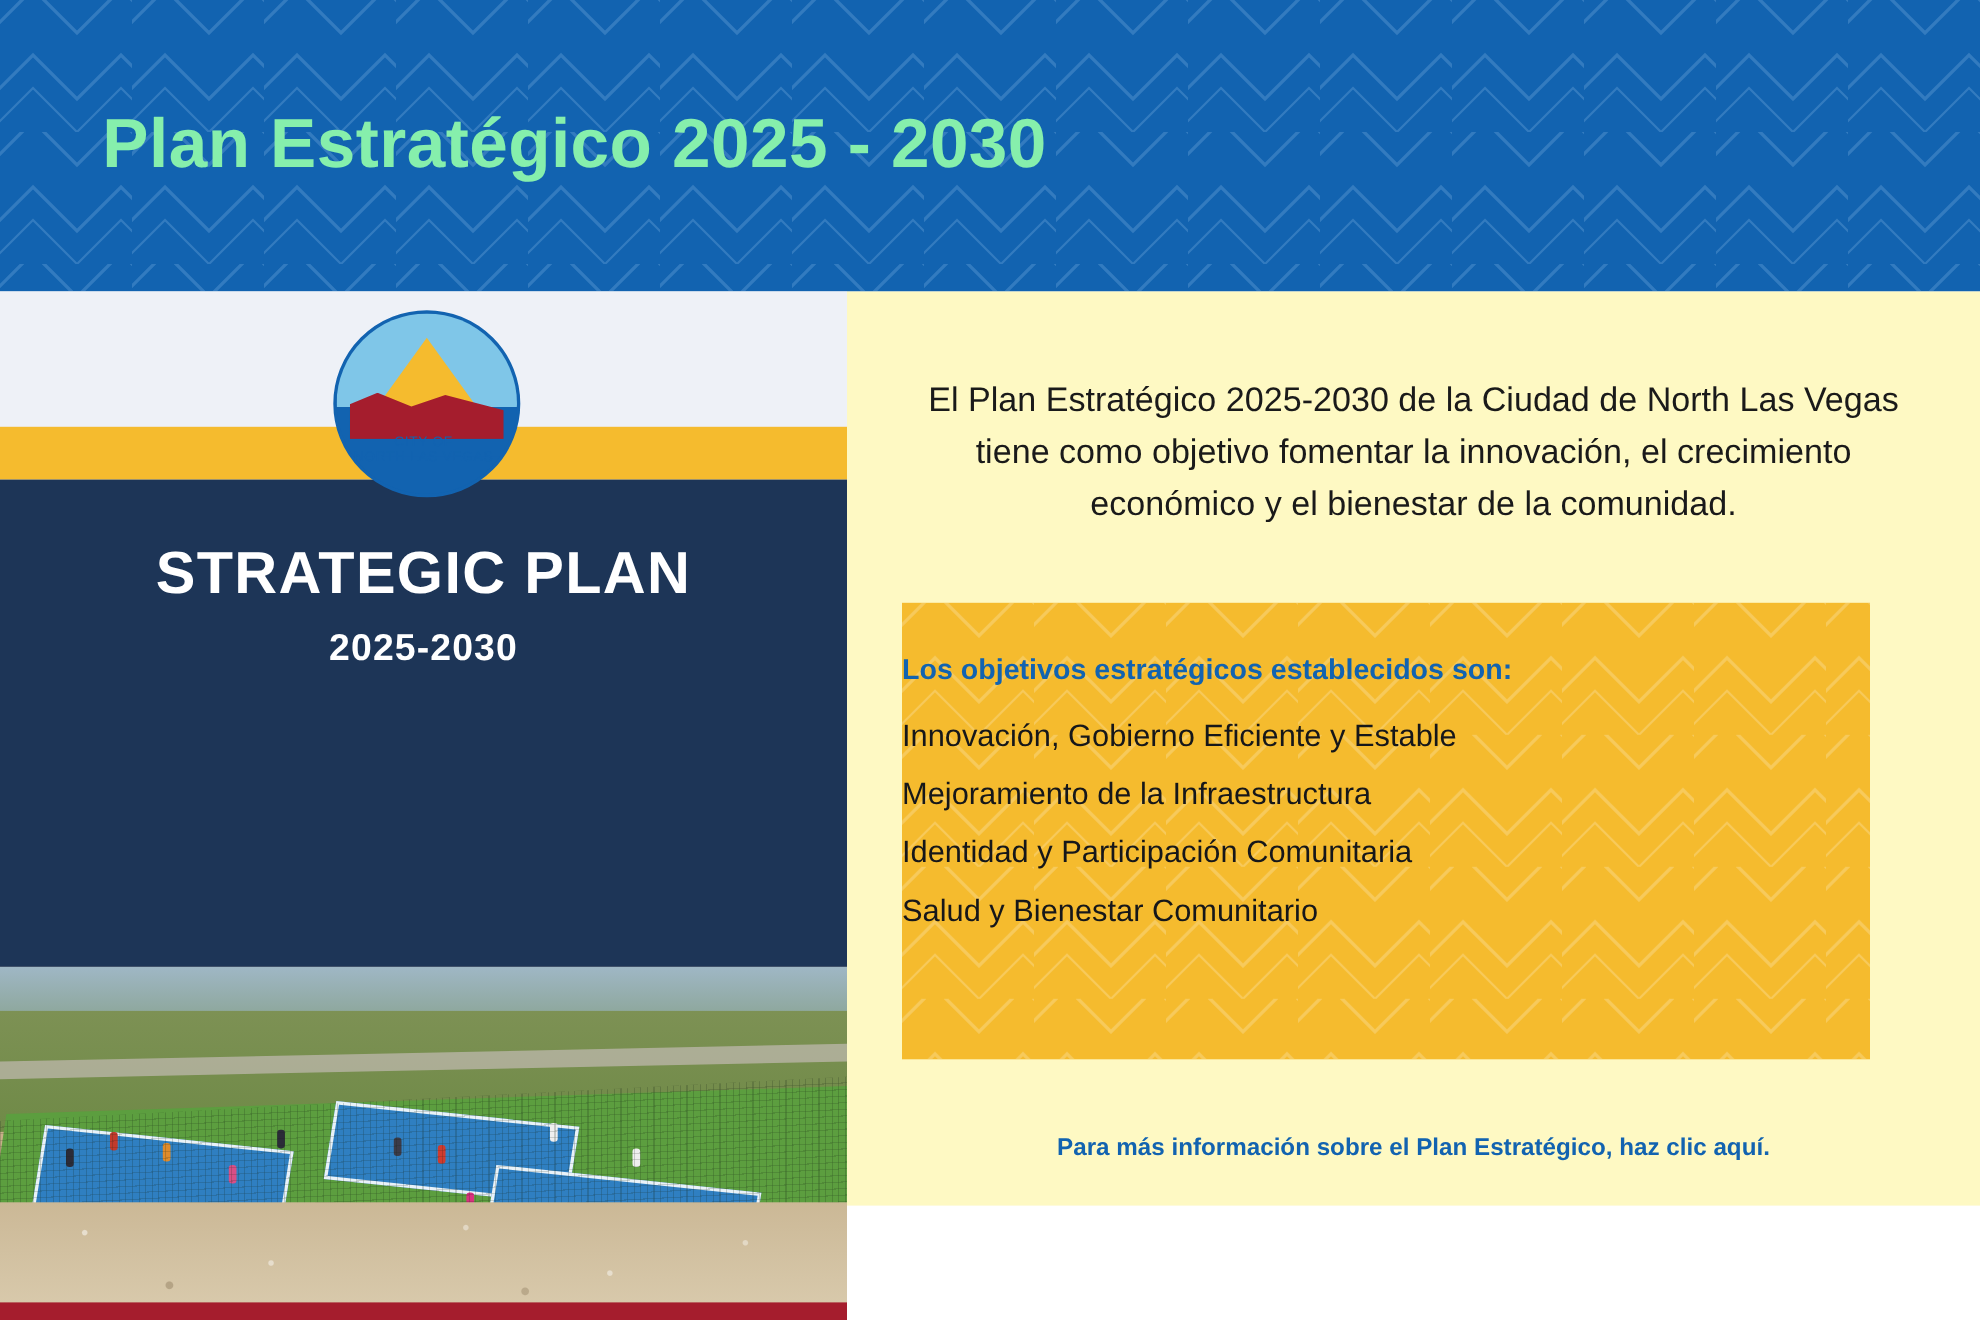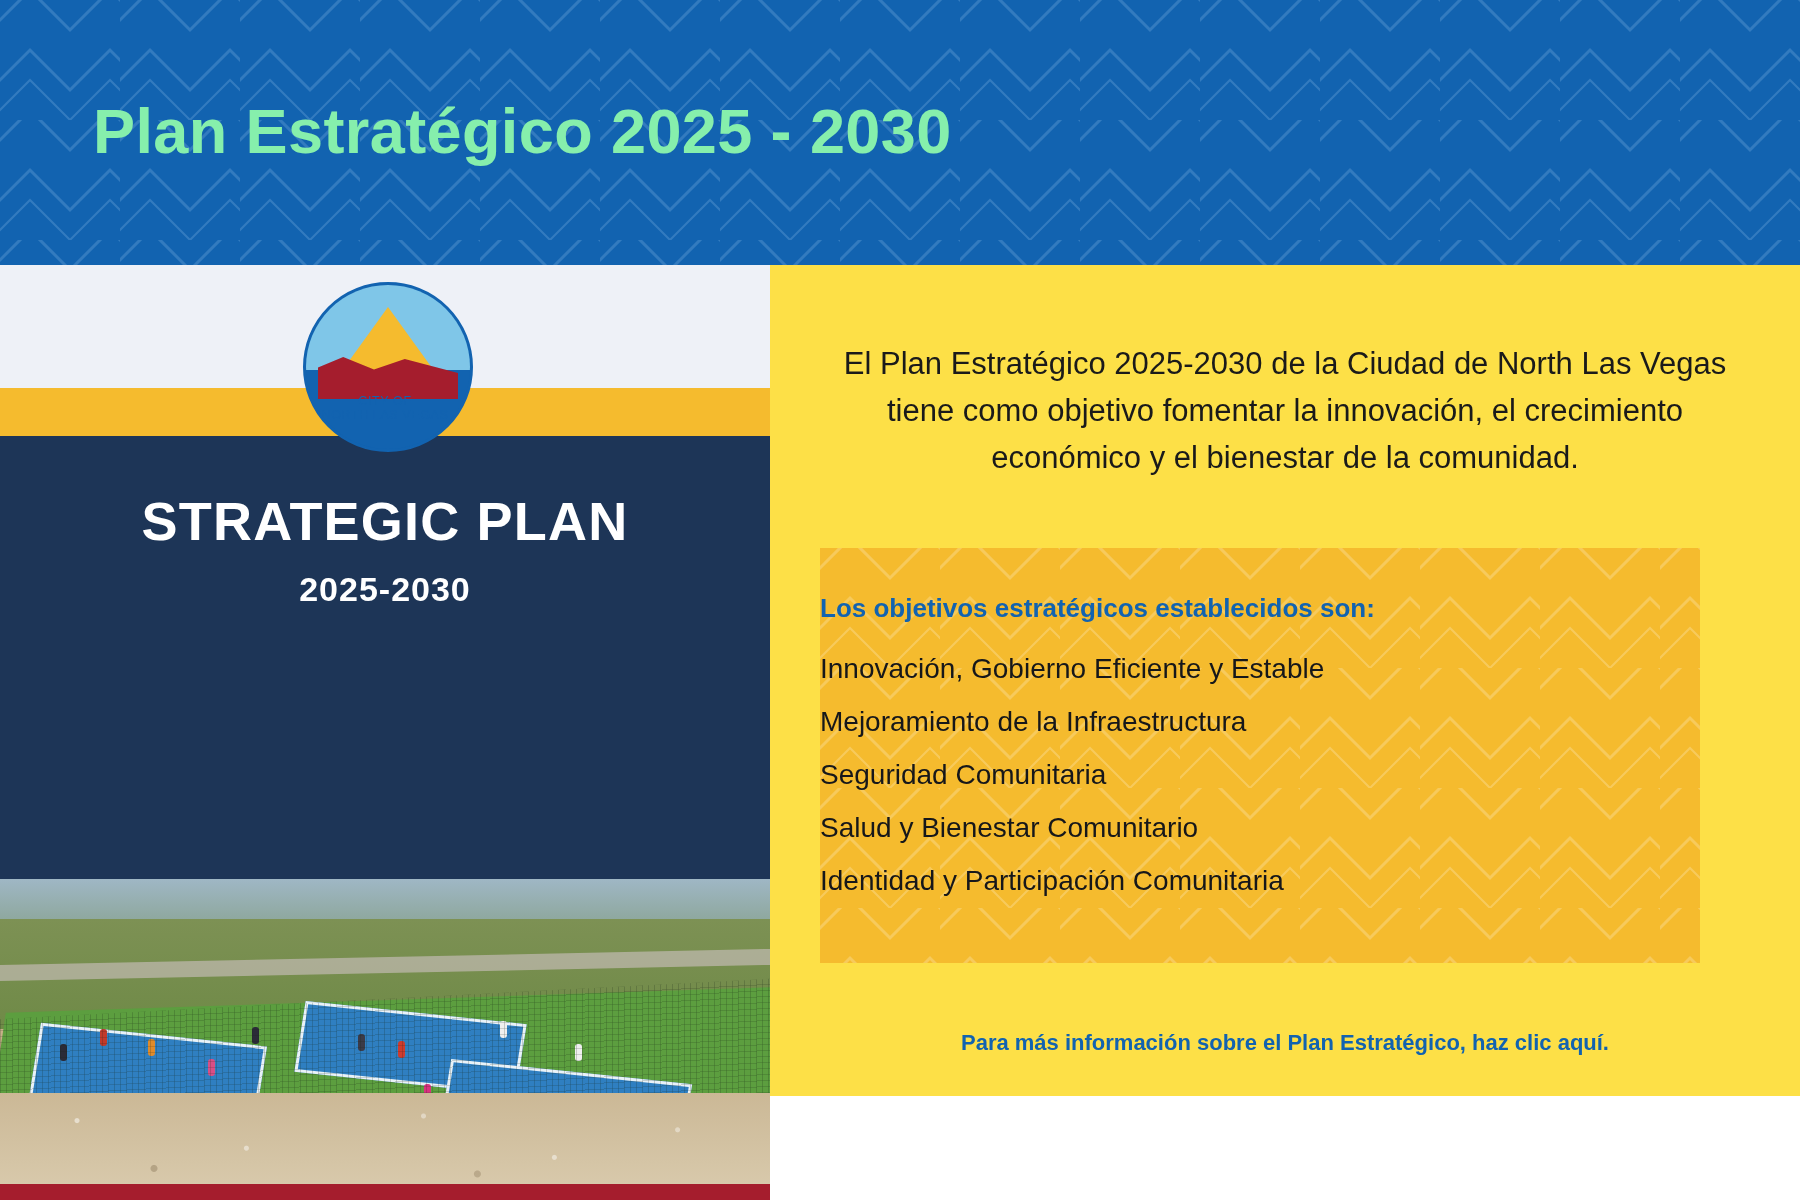--- a/index.html
+++ b/index.html
@@ -238,21 +238,21 @@
     background: #a51d2d;
   }
 
   
   .right {
     position: absolute;
     left: 770px;
     top: 265px;
     width: 1030px;
     height: 831px;
-    background: #fde047;
+    background: #fef9c3;
   }
   .intro {
     position: absolute;
     left: 55px;
     top: 75px;
     width: 920px;
     text-align: center;
     font-size: 31px;
     line-height: 47px;
     color: #1a1a1a;
@@ -377,22 +377,21 @@
             <path d="M-10 90 L30 50 L70 90 L110 50 L150 90" fill="none" stroke="#ffffff" stroke-width="3"></path>
             <path d="M-10 120 L30 80 L70 120 L110 80 L150 120" fill="none" stroke="#ffffff" stroke-width="2"></path>
           </pattern>
         </defs>
         <rect x="0" y="0" width="880" height="415" fill="url(#chev2)"></rect>
       </svg>
       <div class="goals-inner">
         <div class="goals-heading">Los objetivos estratégicos establecidos son:</div>
         <div class="goal-item">Innovación, Gobierno Eficiente y Estable</div>
         <div class="goal-item">Mejoramiento de la Infraestructura</div>
-        <div class="goal-item">Seguridad Comunitaria</div>
+        <div class="goal-item">Identidad y Participación Comunitaria</div>
         <div class="goal-item">Salud y Bienestar Comunitario</div>
-        <div class="goal-item">Identidad y Participación Comunitaria</div>
       </div>
     </div>
 
     <a class="cta" href="#">Para más información sobre el Plan Estratégico, haz clic aquí.</a>
   </div>
 
 </div>
 
 </body></html>

